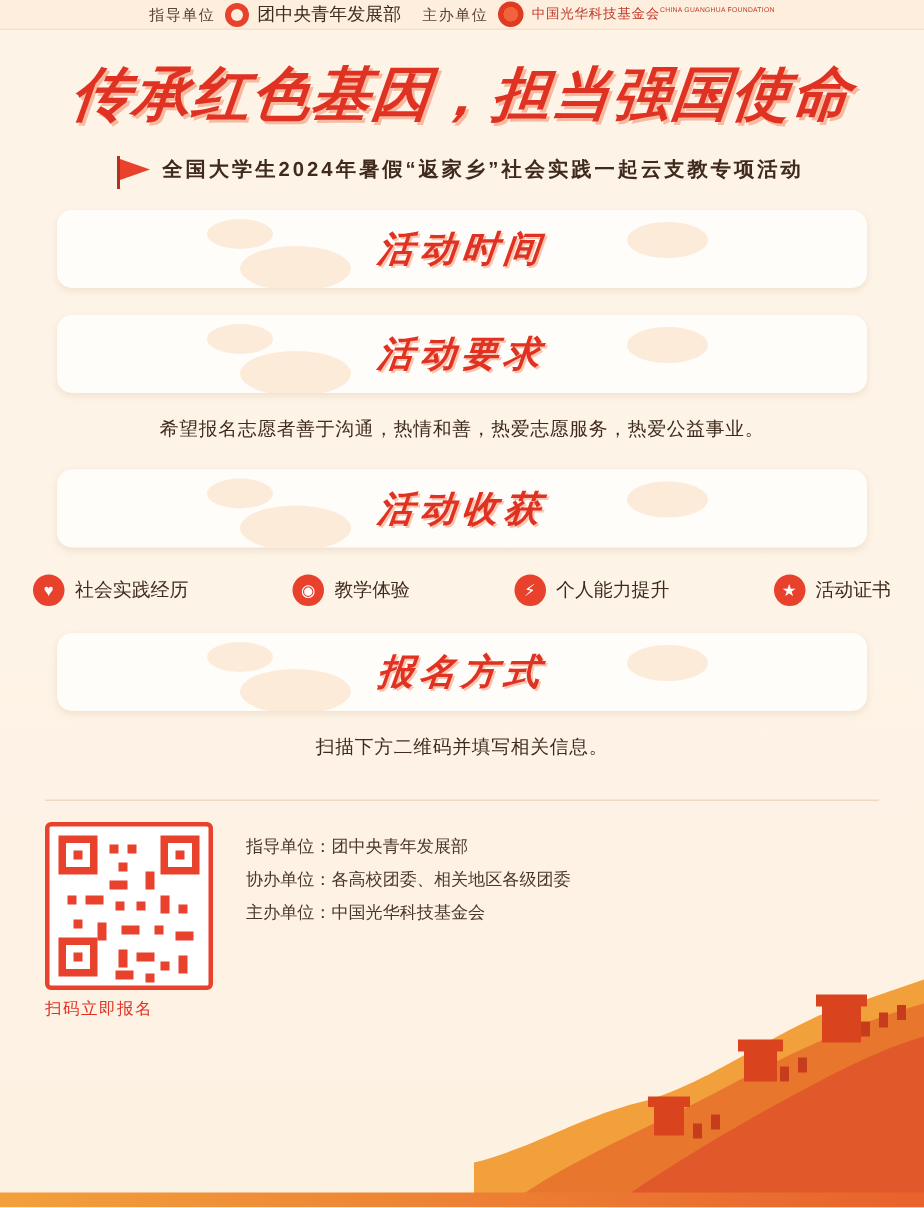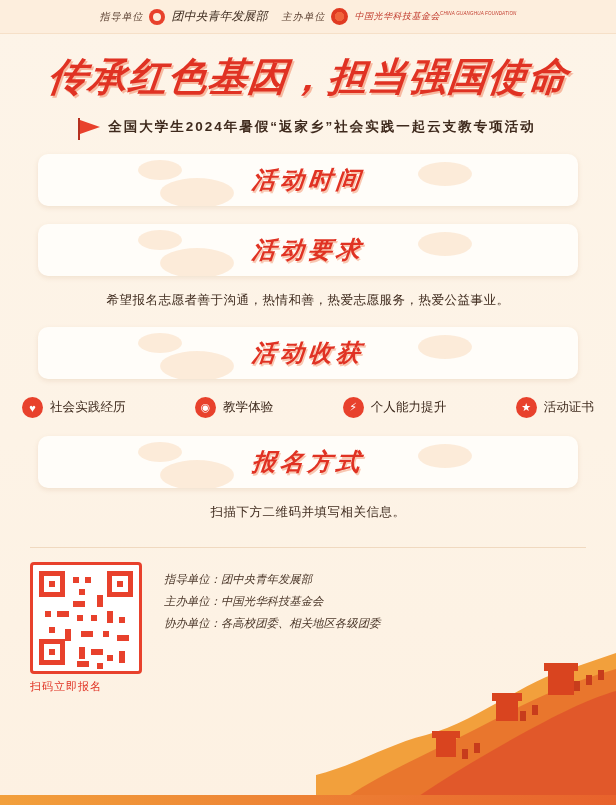--- a/index.html
+++ b/index.html
@@ -11,30 +11,29 @@
     overflow: hidden;
   }
   .poster {
     position: relative;
     width: 616px; height: 805px;
     background: linear-gradient(180deg, #fdf4e8 0%, #fdf3e6 55%, #fdf1e2 100%);
     overflow: hidden;
   }
   
   .topbar {
-    height: 34px;
+    height: 20px;
     background: #fdeedd;
     display: flex;
     align-items: center;
     justify-content: center;
     gap: 14px;
     font-size: 10px;
     color: #6b4a33;
     border-bottom: 1px solid #f6e0c8;
-    font-style: italic;
   }
   .topbar .grp { display: flex; align-items: center; gap: 6px; }
   .topbar .lbl { letter-spacing: 1px; font-size: 10px; color: #5c4132; }
   .logo-circle {
     width: 16px; height: 16px; border-radius: 50%;
     background: #e8412c; display: inline-block; position: relative;
     flex: 0 0 auto;
   }
   .logo-circle::after {
     content: ""; position: absolute; left: 4px; top: 4px;
@@ -174,21 +173,21 @@
     width: 6px; height: 6px; background: #e8412c;
   }
   .qr .f1 { left: 6px; top: 6px; }
   .qr .f2 { right: 6px; top: 6px; }
   .qr .f3 { left: 6px; bottom: 6px; }
   .qr .noise { position: absolute; background: #e8412c; }
   .qr-caption {
     margin-top: 5px;
     font-size: 11px; color: #e03223; letter-spacing: 1px;
   }
-  .footer-info { padding-top: 6px; font-style: italic; }
+  .footer-info { padding-top: 6px; }
   .footer-info div {
     font-size: 11.4px; color: #4a3628; line-height: 1.95;
   }
   
   .wall {
     position: absolute;
     right: 0; bottom: 0;
     width: 300px; height: 180px;
     z-index: 1;
     pointer-events: none;
@@ -329,19 +328,19 @@
         <span class="noise" style="left:58px;top:84px;width:12px;height:6px;"></span>
         <span class="noise" style="left:74px;top:90px;width:6px;height:6px;"></span>
         <span class="noise" style="left:86px;top:86px;width:6px;height:12px;"></span>
         <span class="noise" style="left:44px;top:96px;width:12px;height:6px;"></span>
         <span class="noise" style="left:64px;top:98px;width:6px;height:6px;"></span>
       </div>
       <div class="qr-caption">扫码立即报名</div>
     </div>
     <div class="footer-info">
       <div>指导单位：团中央青年发展部</div>
+      <div>协办单位：各高校团委、相关地区各级团委</div>
       <div>主办单位：中国光华科技基金会</div>
-      <div>协办单位：各高校团委、相关地区各级团委</div>
     </div>
   </div>
 
   <div class="bottom-band"></div>
 </div>
 
 </body></html>

